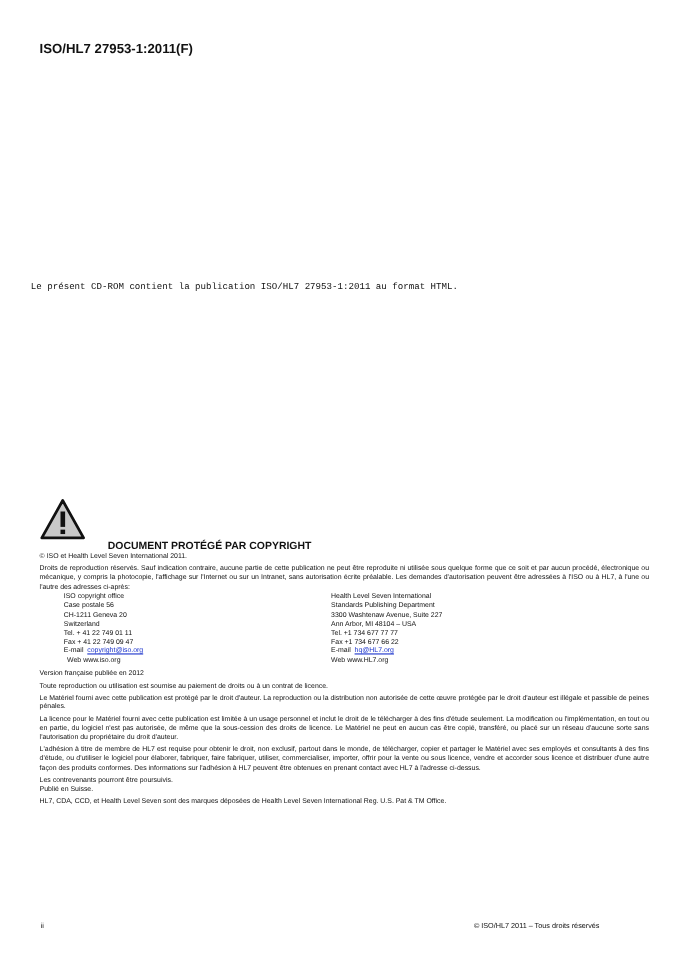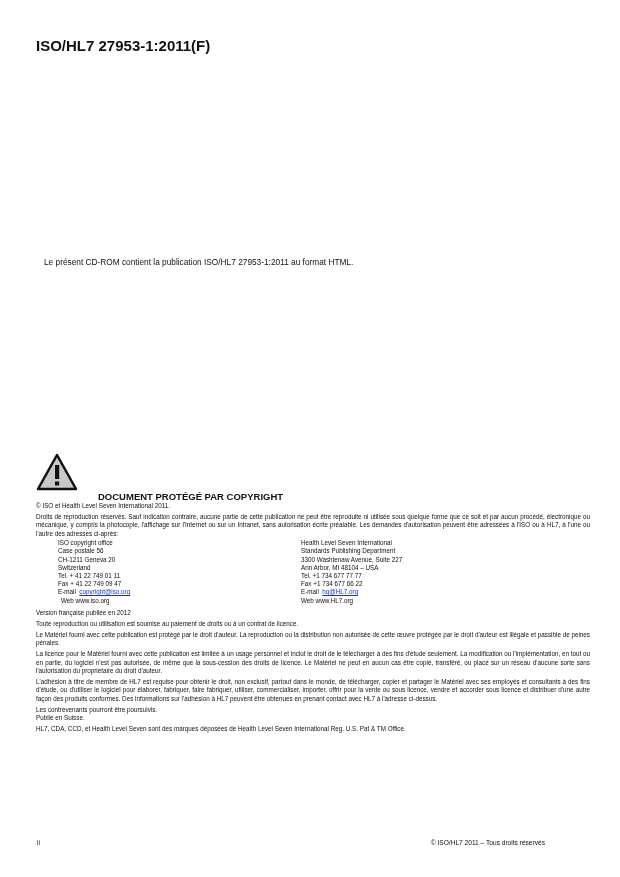--- a/index.html
+++ b/index.html
@@ -1,19 +1,19 @@
 <!DOCTYPE html>
 <html><head>
   <meta charset="utf-8">
   <style>
     html, body { margin: 0; padding: 0; background: #ffffff; }
     body { width: 620px; height: 877px; position: relative; overflow: hidden;
            font-family: "Liberation Sans", sans-serif; color: #111; }
-    .header-id { position: absolute; left: 36px; top: 37px; font-size: 15px; font-weight: bold; }
-    .cdrom { position: absolute; left: 44px; top: 257px; font-size: 8.3px; }
+    .header-id { position: absolute; left: 36px; top: 37px; font-size: 12px; font-weight: bold; }
+    .cdrom { position: absolute; left: 28px; top: 257px; font-size: 8.3px; font-family: Liberation Mono, monospace; }
     .warn-row { position: absolute; left: 36px; top: 453px; width: 560px; height: 42px; }
     .warn-icon { position: absolute; left: 0; top: 0; width: 42px; height: 38px; }
     .warn-title { position: absolute; left: 62px; top: 25px; font-size: 9.5px; font-weight: bold; margin-top: 13px; }
     .body { position: absolute; left: 36px; top: 502px; width: 554px; font-size: 6.3px; line-height: 8.4px; }
     .body p { margin: 0 0 2.6px 0; text-align: justify; }
     .addr { display: flex; margin: 1px 0 4px 0; }
     .addr .col { line-height: 8.2px; }
     .addr .col.left { margin-left: 22px; width: 230px; }
     .addr .col.right { margin-left: 13px; }
     .link { color: #1a33cc; text-decoration: underline; }

